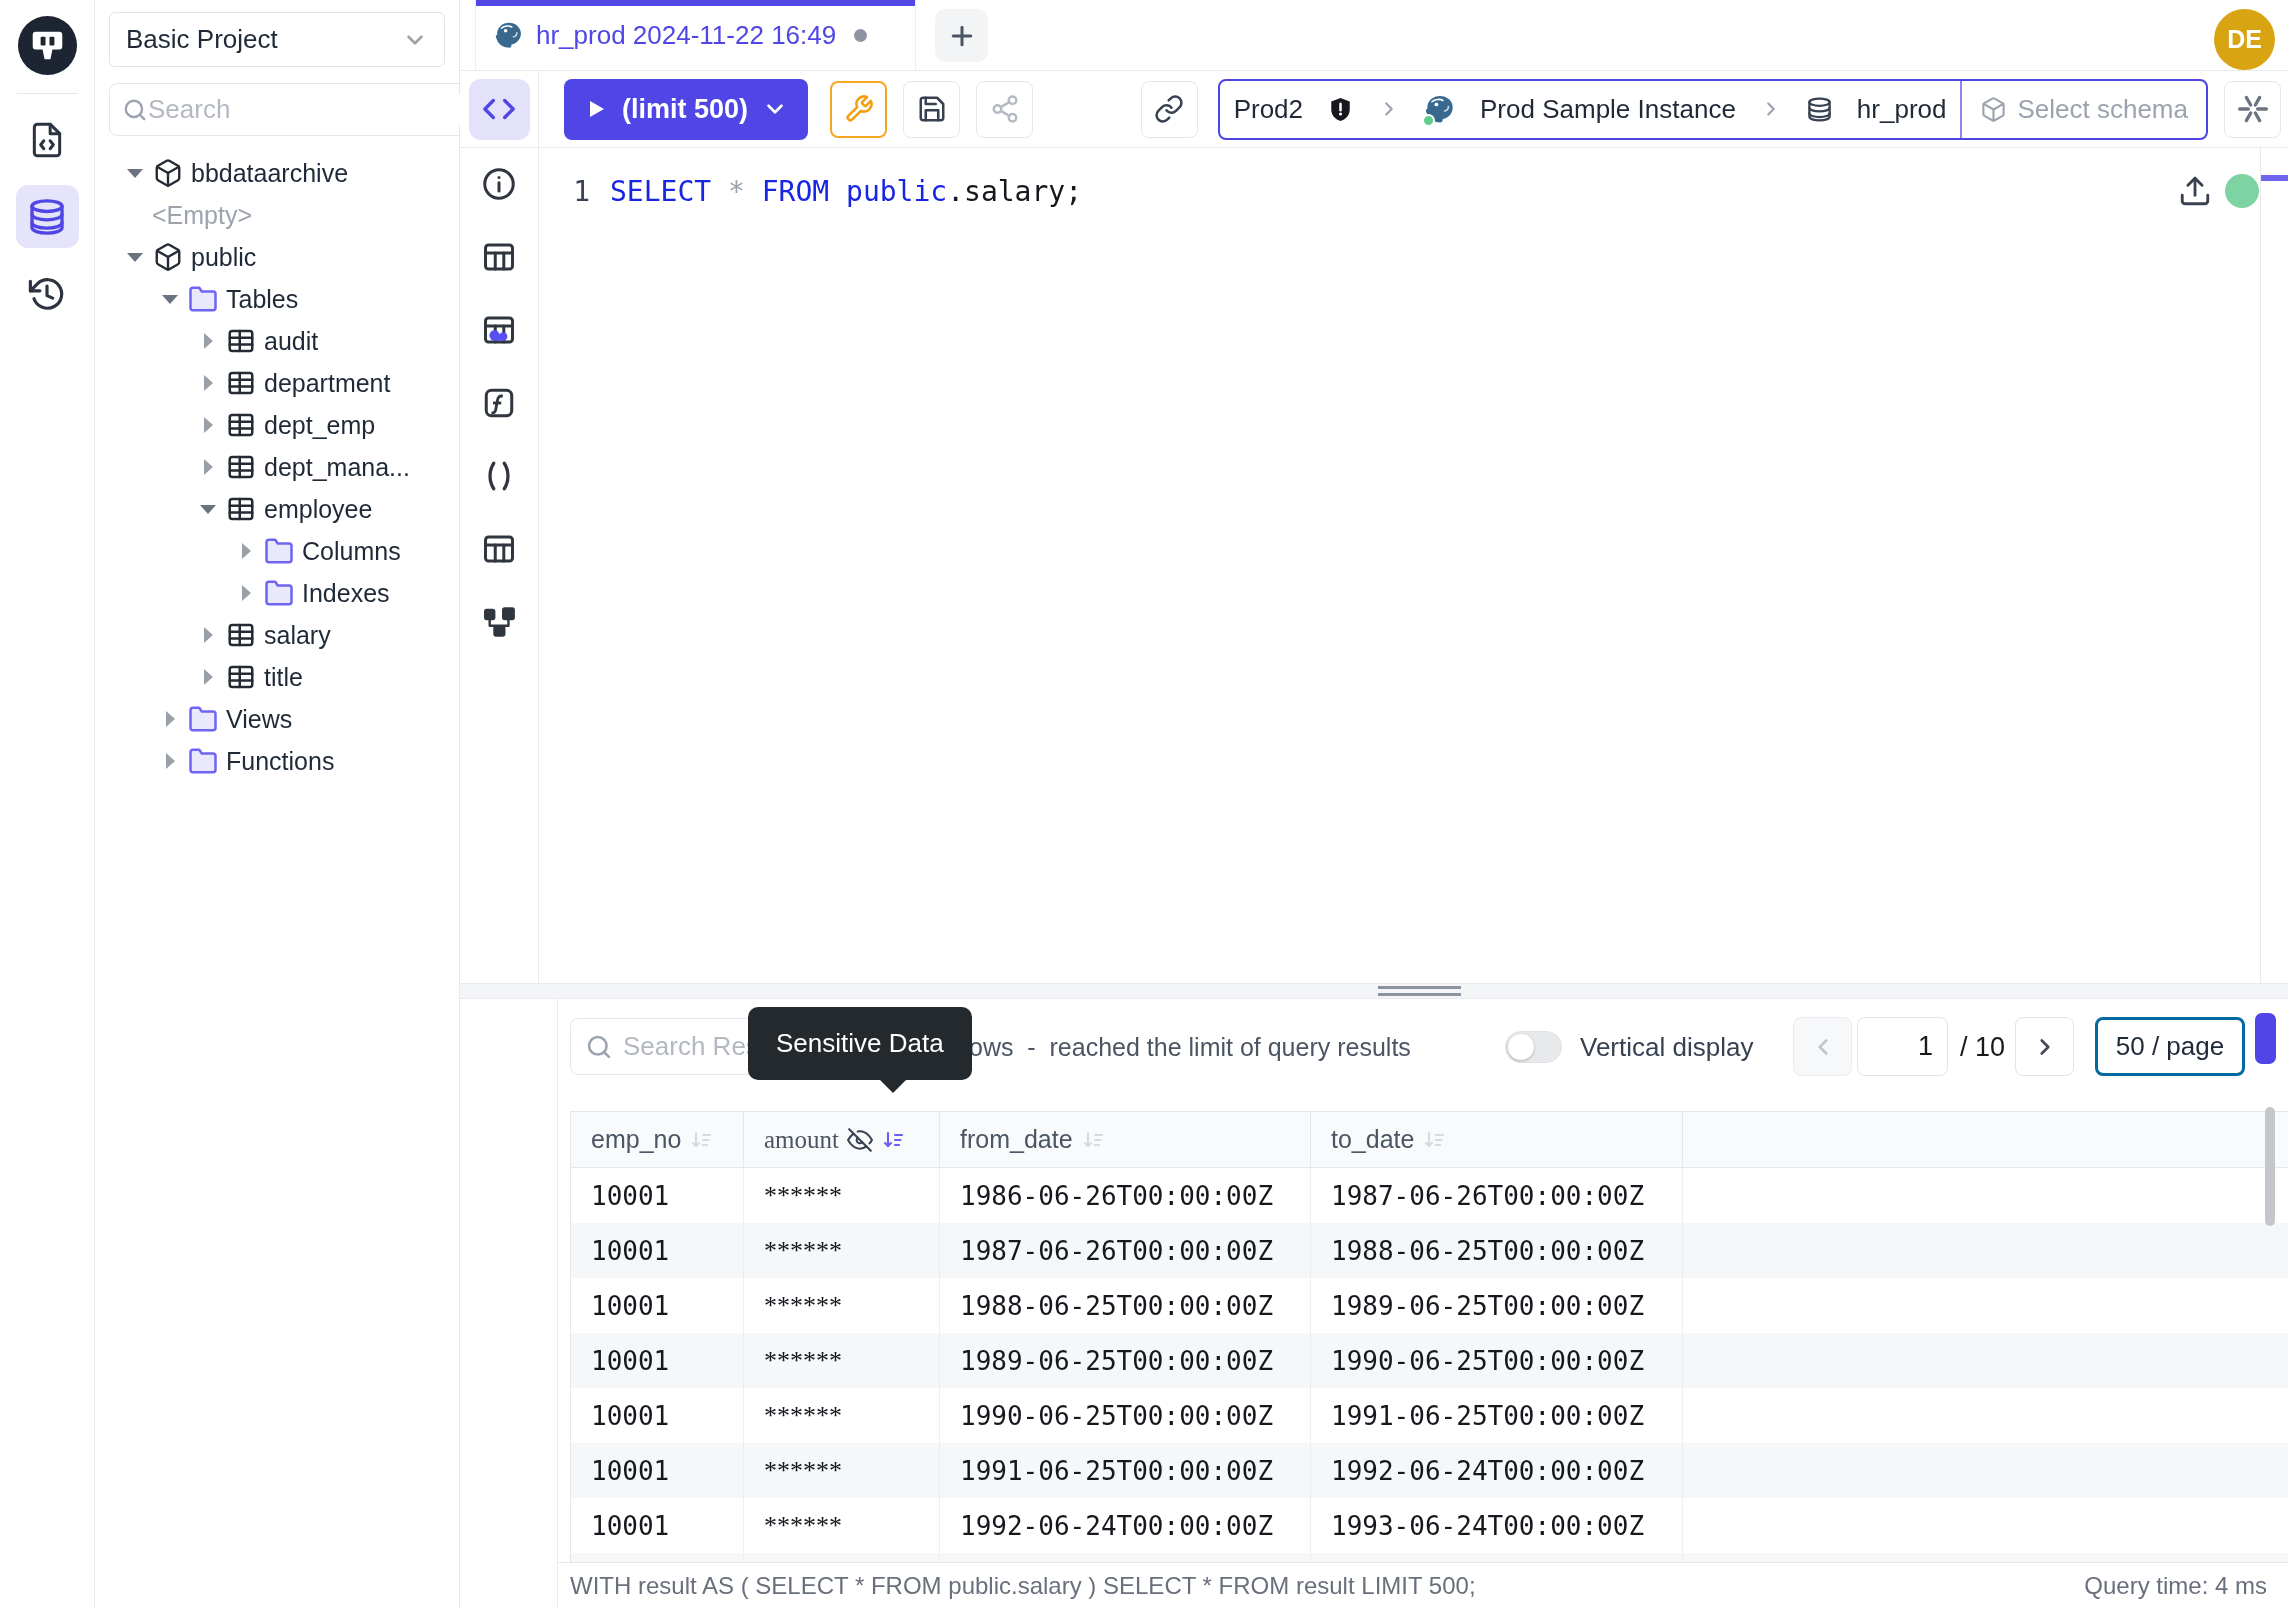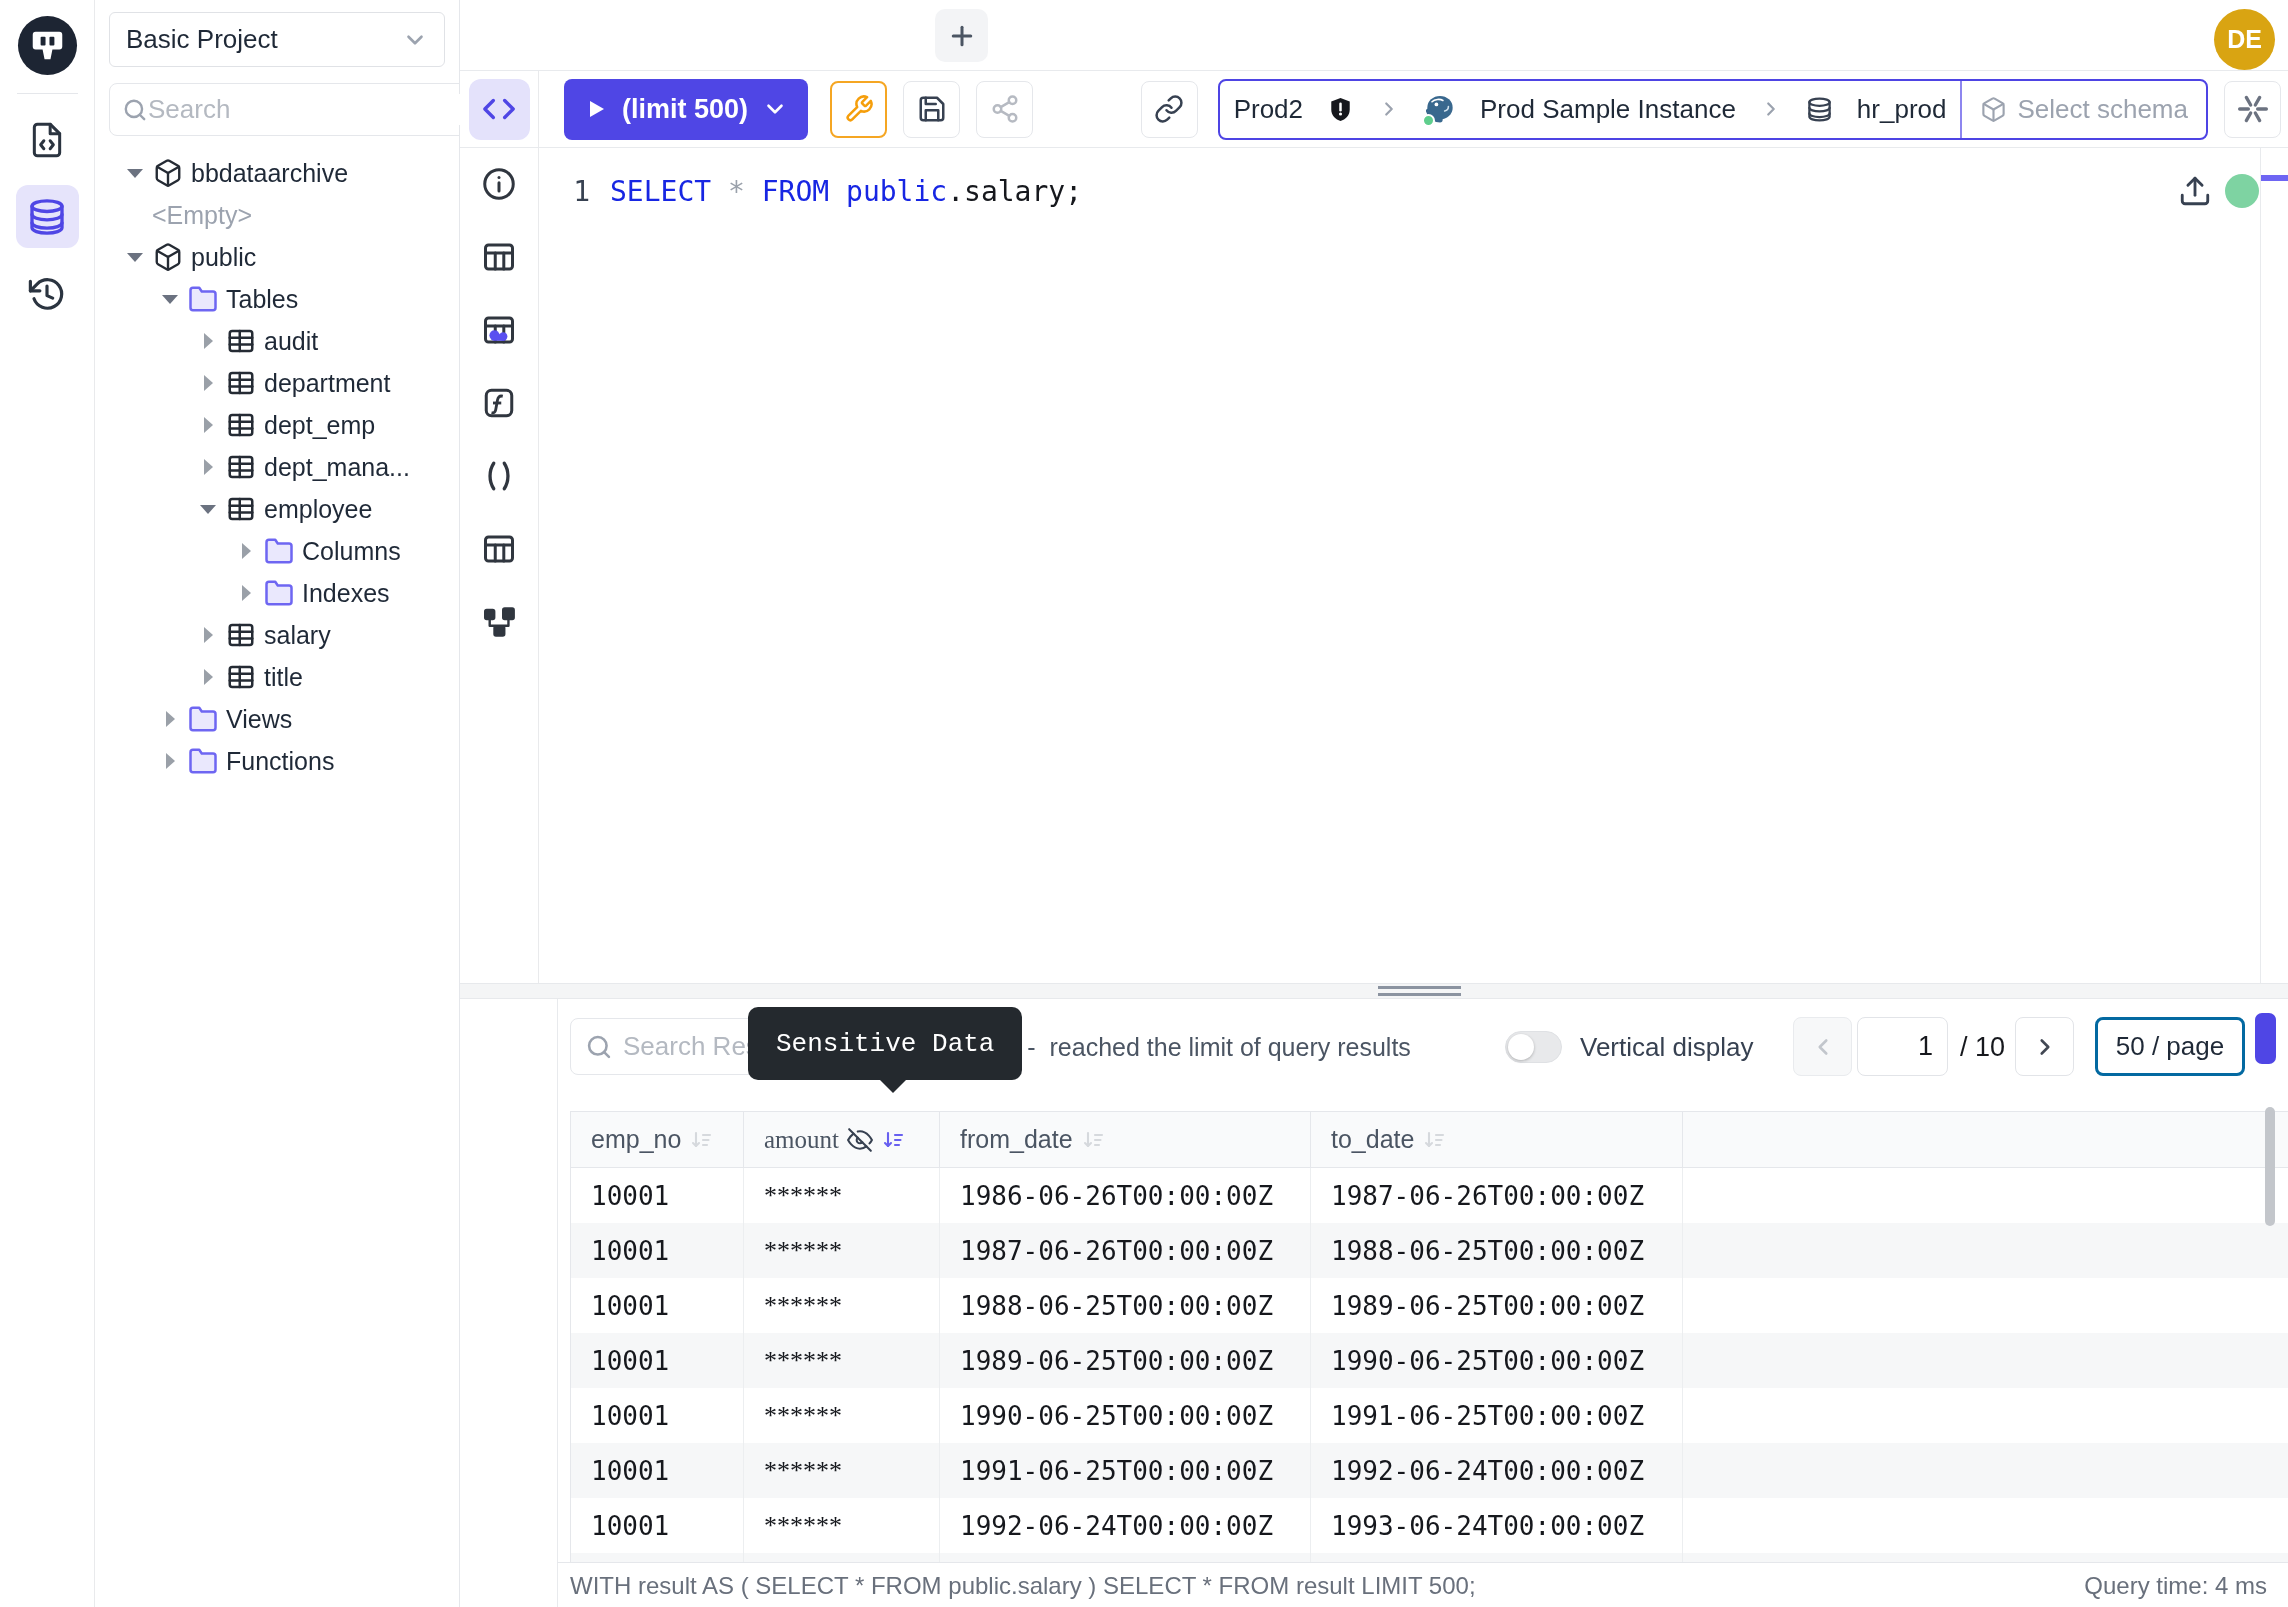--- a/index.html
+++ b/index.html
@@ -123,21 +123,21 @@
   .res-search { position:absolute; left:12px; top:19px; width:378px; height:57px;
     border:1px solid #e5e7eb; border-radius:8px; display:flex; align-items:center;
     padding:0 14px; gap:10px; color:#9ca3af; background:#fff; }
   .res-search input { border:none; outline:none; flex:1; min-width:0; font-size:26px;
     font-family:"Liberation Sans",sans-serif; color:#374151; background:transparent; }
   .res-search input::placeholder { color:#b4b9c1; }
   .limit-note { position:absolute; left:354px; top:50%; transform:translateY(-50%);
     font-size:25px; color:#4b5563; white-space:pre; z-index:1; }
   .tooltip { position:absolute; left:190px; top:8px; height:73px; background:#24292e;
     color:#fff; font-size:26px; border-radius:10px; display:flex; align-items:center;
-    padding:0 28px; z-index:10; white-space:nowrap;font-family:Liberation Mono, monospace; }
+    padding:0 28px; z-index:10; white-space:nowrap; }
   .tooltip::after { content:""; position:absolute; left:131px; bottom:-13px;
     border-left:14px solid transparent; border-right:14px solid transparent;
     border-top:14px solid #24292e; }
   .vtoggle { position:absolute; left:947px; top:32px; width:57px; height:32px;
     border-radius:16px; background:#e8e9eb; border:1px solid #dfe1e4; }
   .vtoggle .knob { position:absolute; left:2px; top:2px; width:26px; height:26px;
     border-radius:50%; background:#fff; box-shadow:0 1px 3px rgba(0,0,0,.25); }
   .vd-label { position:absolute; left:1022px; top:50%; transform:translateY(-50%);
     font-size:26px; color:#374151; }
   .pg-btn { position:absolute; top:18px; width:59px; height:59px; border-radius:8px;
@@ -598,20 +598,29 @@
           </svg>
         </span>
       <span>Functions</span>
     </div>
   </div>
 </div>
 
 <div id="main">
 
   <div class="tabbar">
+    <div class="tab-active">
+      <span class="pgwrap" style="width:30px;height:30px;">
+        <svg class="ic" width="30" height="30" viewBox="0 0 30 30">
+            <use href="#s-pg"></use>
+          </svg>
+      </span>
+      <span class="tab-title">hr_prod 2024-11-22 16:49</span>
+      <span class="tab-dot"></span>
+    </div>
     <div class="tab-plus">
       <svg class="ic" width="30" height="30" viewBox="0 0 30 30">
           <use href="#s-plus"></use>
         </svg>
     </div>
     <div class="avatar">
       <span>DE</span>
     </div>
   </div>
 

